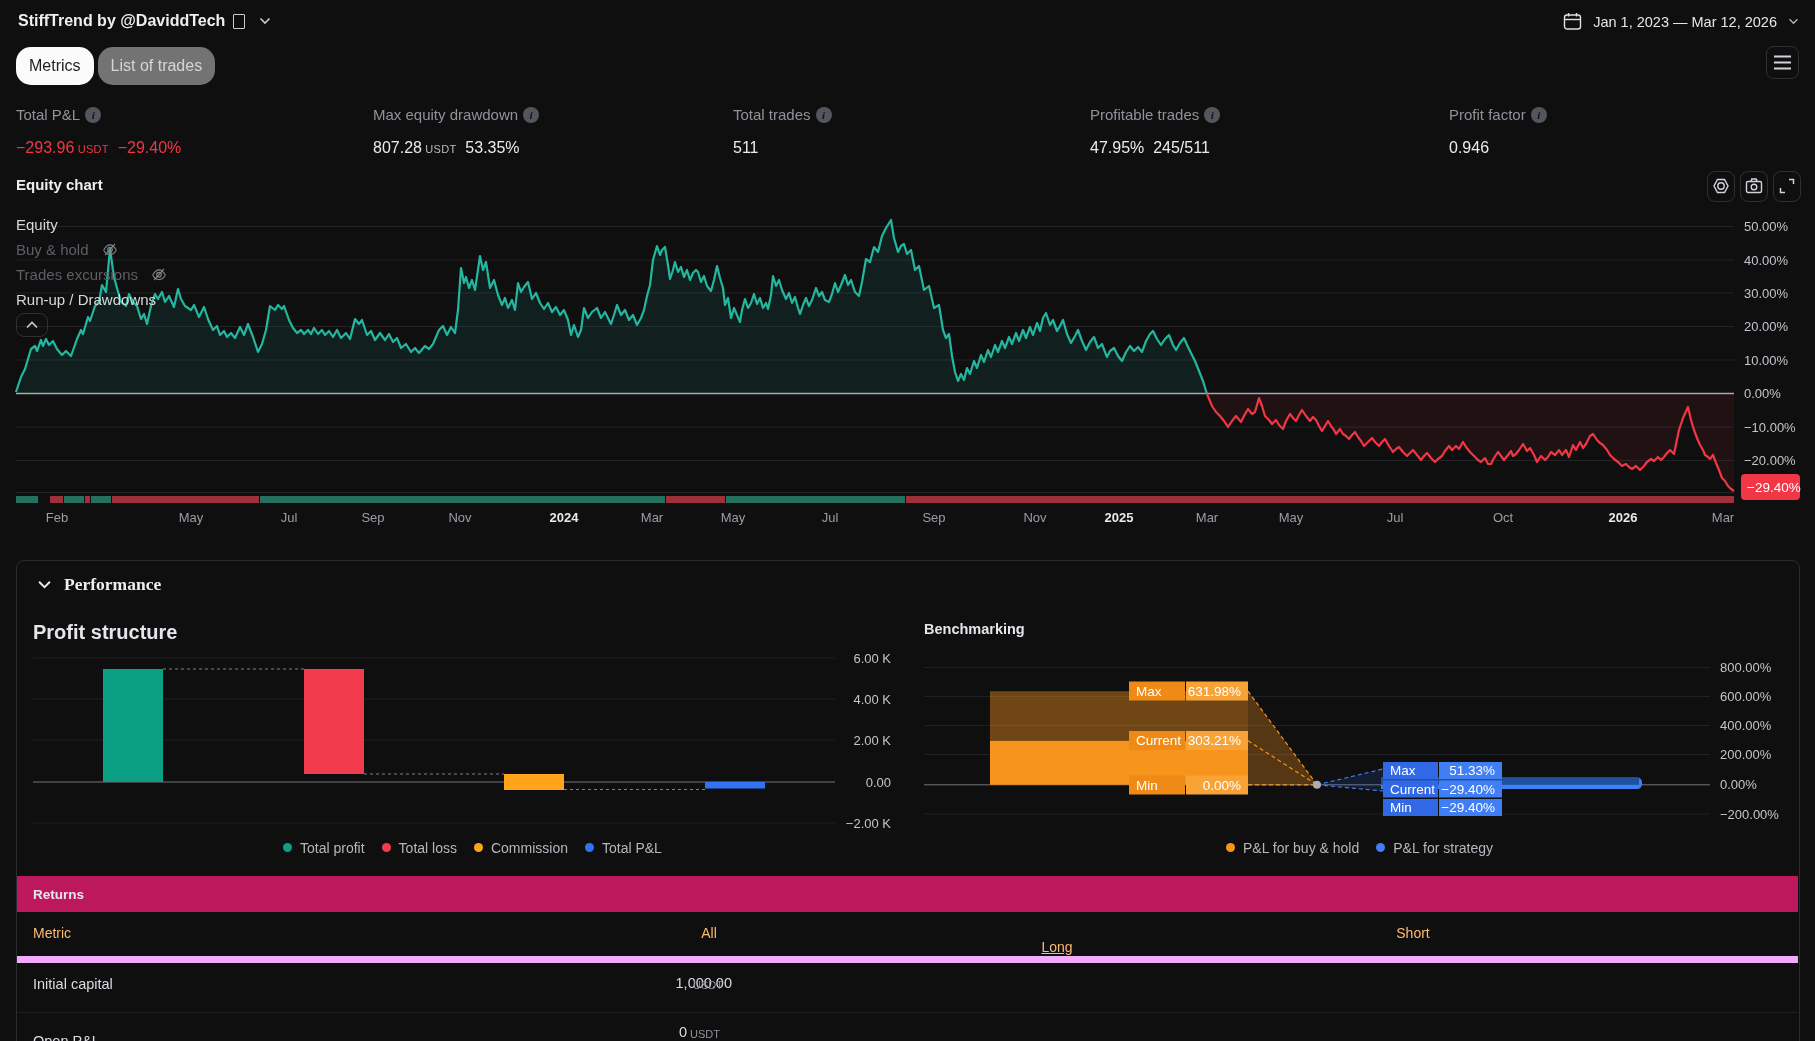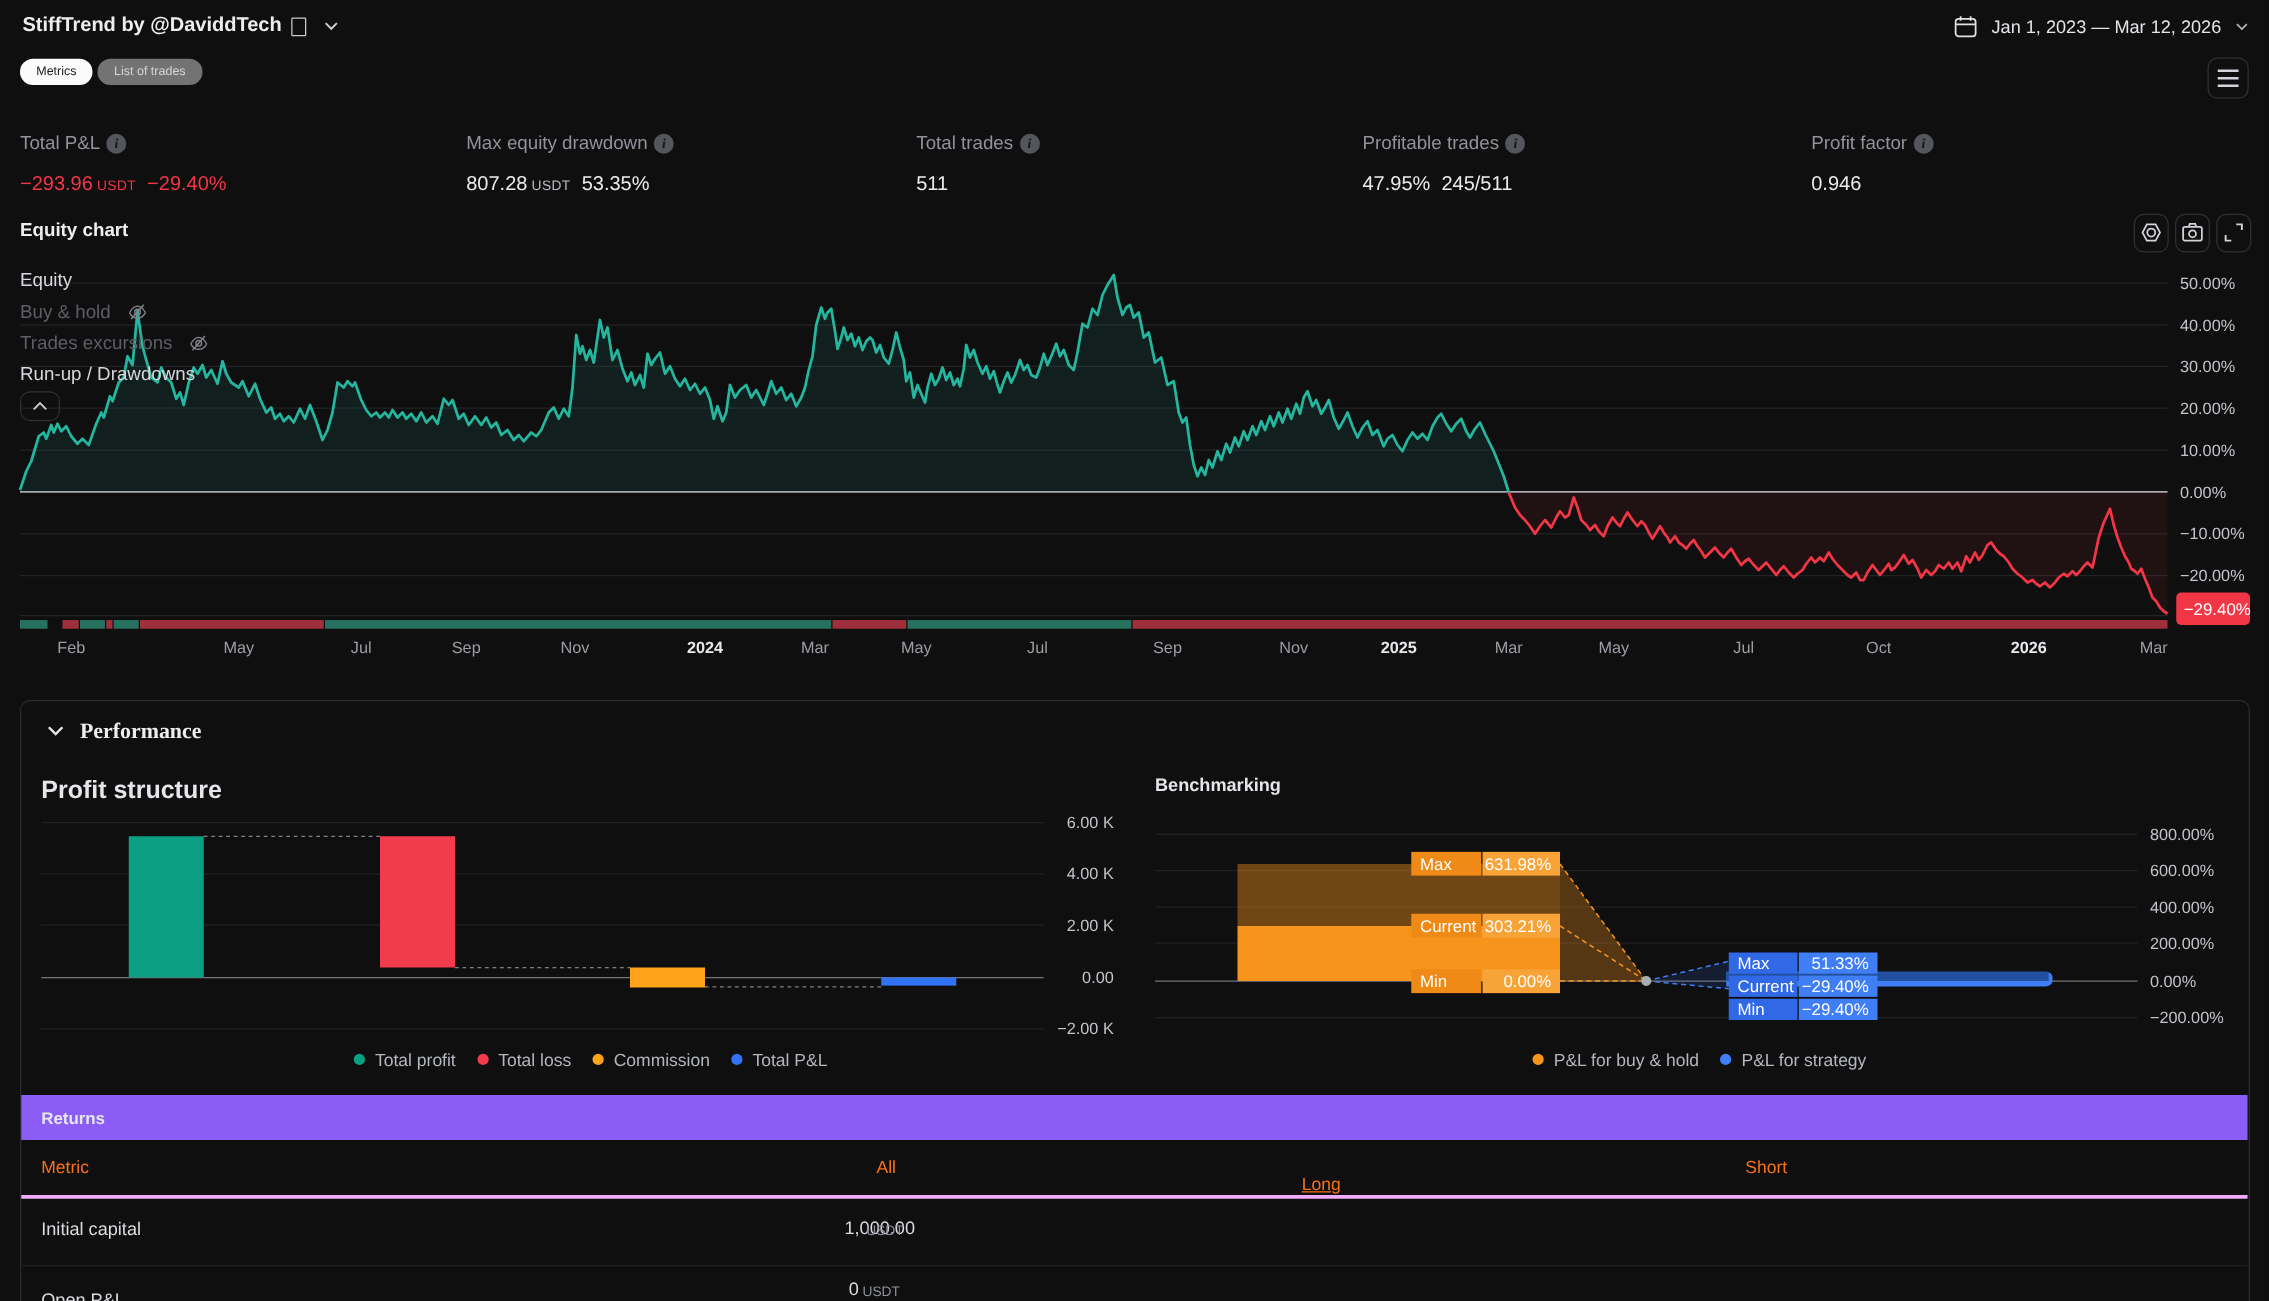--- a/index.html
+++ b/index.html
@@ -1,19 +1,19 @@
 <!DOCTYPE html>
 <html><head>
 <meta charset="utf-8">
 <style>
   html,body{margin:0;padding:0;background:#0f0f10;width:1815px;height:1041px;overflow:hidden;}
   body{font-family:"Liberation Sans",sans-serif;position:relative;color:#d6d8dc;}
   .abs{position:absolute;}
   .ttl{font-size:15px;font-weight:bold;color:#eceef0;}
-  .pill{display:inline-flex;align-items:center;height:21px;border-radius:15px;padding:0 13px;font-size:10px;text-align:right;}
+  .pill{display:inline-flex;align-items:center;height:38px;border-radius:15px;padding:0 13px;font-size:16px;text-align:right;}
   .icbtn{position:absolute;border:1px solid #2e3034;border-radius:8px;background:transparent;}
   .mlabel{font-size:15px;color:#90939a;display:flex;align-items:center;gap:5px;}
   .mval{font-size:16px;color:#e9ebed;margin-top:16px;}
   .ii{display:inline-block;width:16px;height:16px;border-radius:50%;background:#53565c;color:#131416;
       font-size:11px;font-weight:bold;text-align:center;line-height:16px;font-family:"Liberation Serif",serif;font-style:italic;}
   .red{color:#f23645;}
   .usdt{font-size:11px;letter-spacing:.3px;}
   .leg{font-size:15px;}
   .lrow{display:flex;align-items:center;gap:12px;height:25px;}
   .dot{display:inline-block;width:9px;height:9px;border-radius:50%;margin-right:8px;vertical-align:1px;}
@@ -266,24 +266,24 @@
   <span><span class="dot" style="background:#0b9f84;"></span>Total profit</span>
   <span><span class="dot" style="background:#f23c4e;"></span>Total loss</span>
   <span><span class="dot" style="background:#ffa31a;"></span>Commission</span>
   <span><span class="dot" style="background:#3173f4;"></span>Total P&amp;L</span>
 </div>
 <div class="abs clegend" style="left:1226px;top:840px;">
   <span><span class="dot" style="background:#f7941c;"></span>P&amp;L for buy &amp; hold</span>
   <span><span class="dot" style="background:#3f7ef5;"></span>P&amp;L for strategy</span>
 </div>
 
-<div class="abs" style="left:17px;top:876px;width:1781px;height:36px;background:#8b5cf6;display:flex;align-items:center;">
+<div class="abs" style="left:17px;top:876px;width:1781px;height:36px;background:#be185d;display:flex;align-items:center;">
   <span style="margin-left:16px;font-size:13.5px;font-weight:bold;color:#e4e6e9;">Returns</span>
 </div>
-<div class="abs" style="left:17px;top:912px;width:1781px;height:44px;border-bottom:3px solid #f0abfc;font-size:14px;color:#f97316;">
+<div class="abs" style="left:17px;top:912px;width:1781px;height:44px;border-bottom:7px solid #f0abfc;font-size:14px;color:#fdba74;">
   <span class="abs" style="left:16px;top:13px;">Metric</span>
   <span class="abs" style="left:692px;top:13px;transform:translateX(-50%);">All</span>
   <span class="abs" style="left:1040px;top:27px;transform:translateX(-50%);text-decoration:underline;">Long</span>
   <span class="abs" style="left:1396px;top:13px;transform:translateX(-50%);">Short</span>
 </div>
 <div class="abs" style="left:17px;top:956px;width:1781px;height:56px;border-bottom:1px solid #1f2023;font-size:14.5px;color:#dadce0;">
   <span class="abs" style="left:16px;top:20px;">Initial capital</span>
   <span class="abs" style="left:671px;top:19px;transform:translateX(-100%);margin-left:44px;">1,000.00</span>
   <span class="abs" style="left:676px;top:23px;font-size:11px;color:#8f929a;">USDT</span>
 </div>

